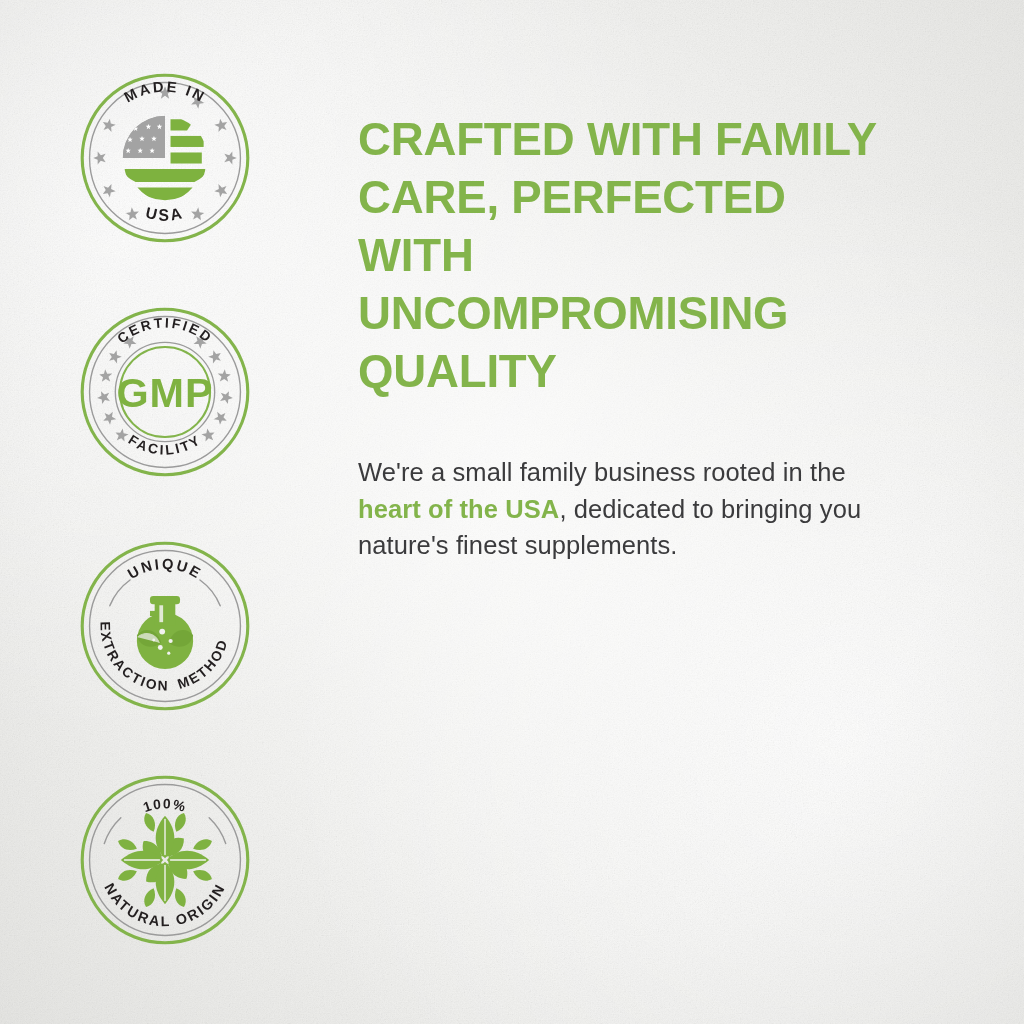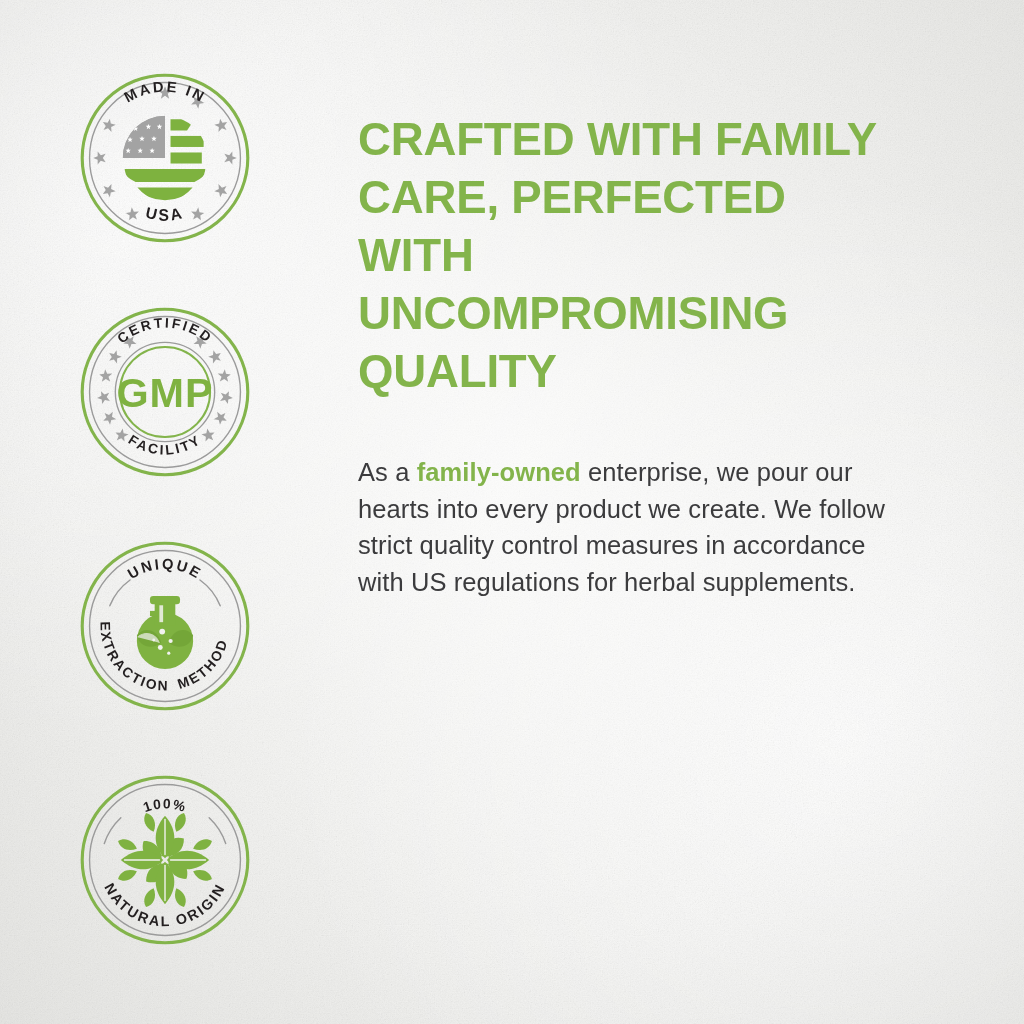--- a/index.html
+++ b/index.html
@@ -473,22 +473,22 @@
       </div>
 
     </div>
 
     <div class="text-column">
 
       <h1 class="headline">CRAFTED WITH FAMILY CARE, PERFECTED WITH UNCOMPROMISING QUALITY</h1>
 
       <div class="body-block">
 
-
         <p class="body-par">
-          <span>As a </span><span class="hl">family-owned</span><span> enterprise, we pour our hearts into every product we create. We follow strict quality control measures in accordance with US regulations for herbal supplements.</span>
+          <span>We're a small family business rooted in the </span><span class="hl">heart of the USA</span><span>, dedicated to bringing you nature's finest supplements.</span>
         </p>
+
 
       </div>
     </div>
 
   </div>
 </div>
 
 </body></html>

